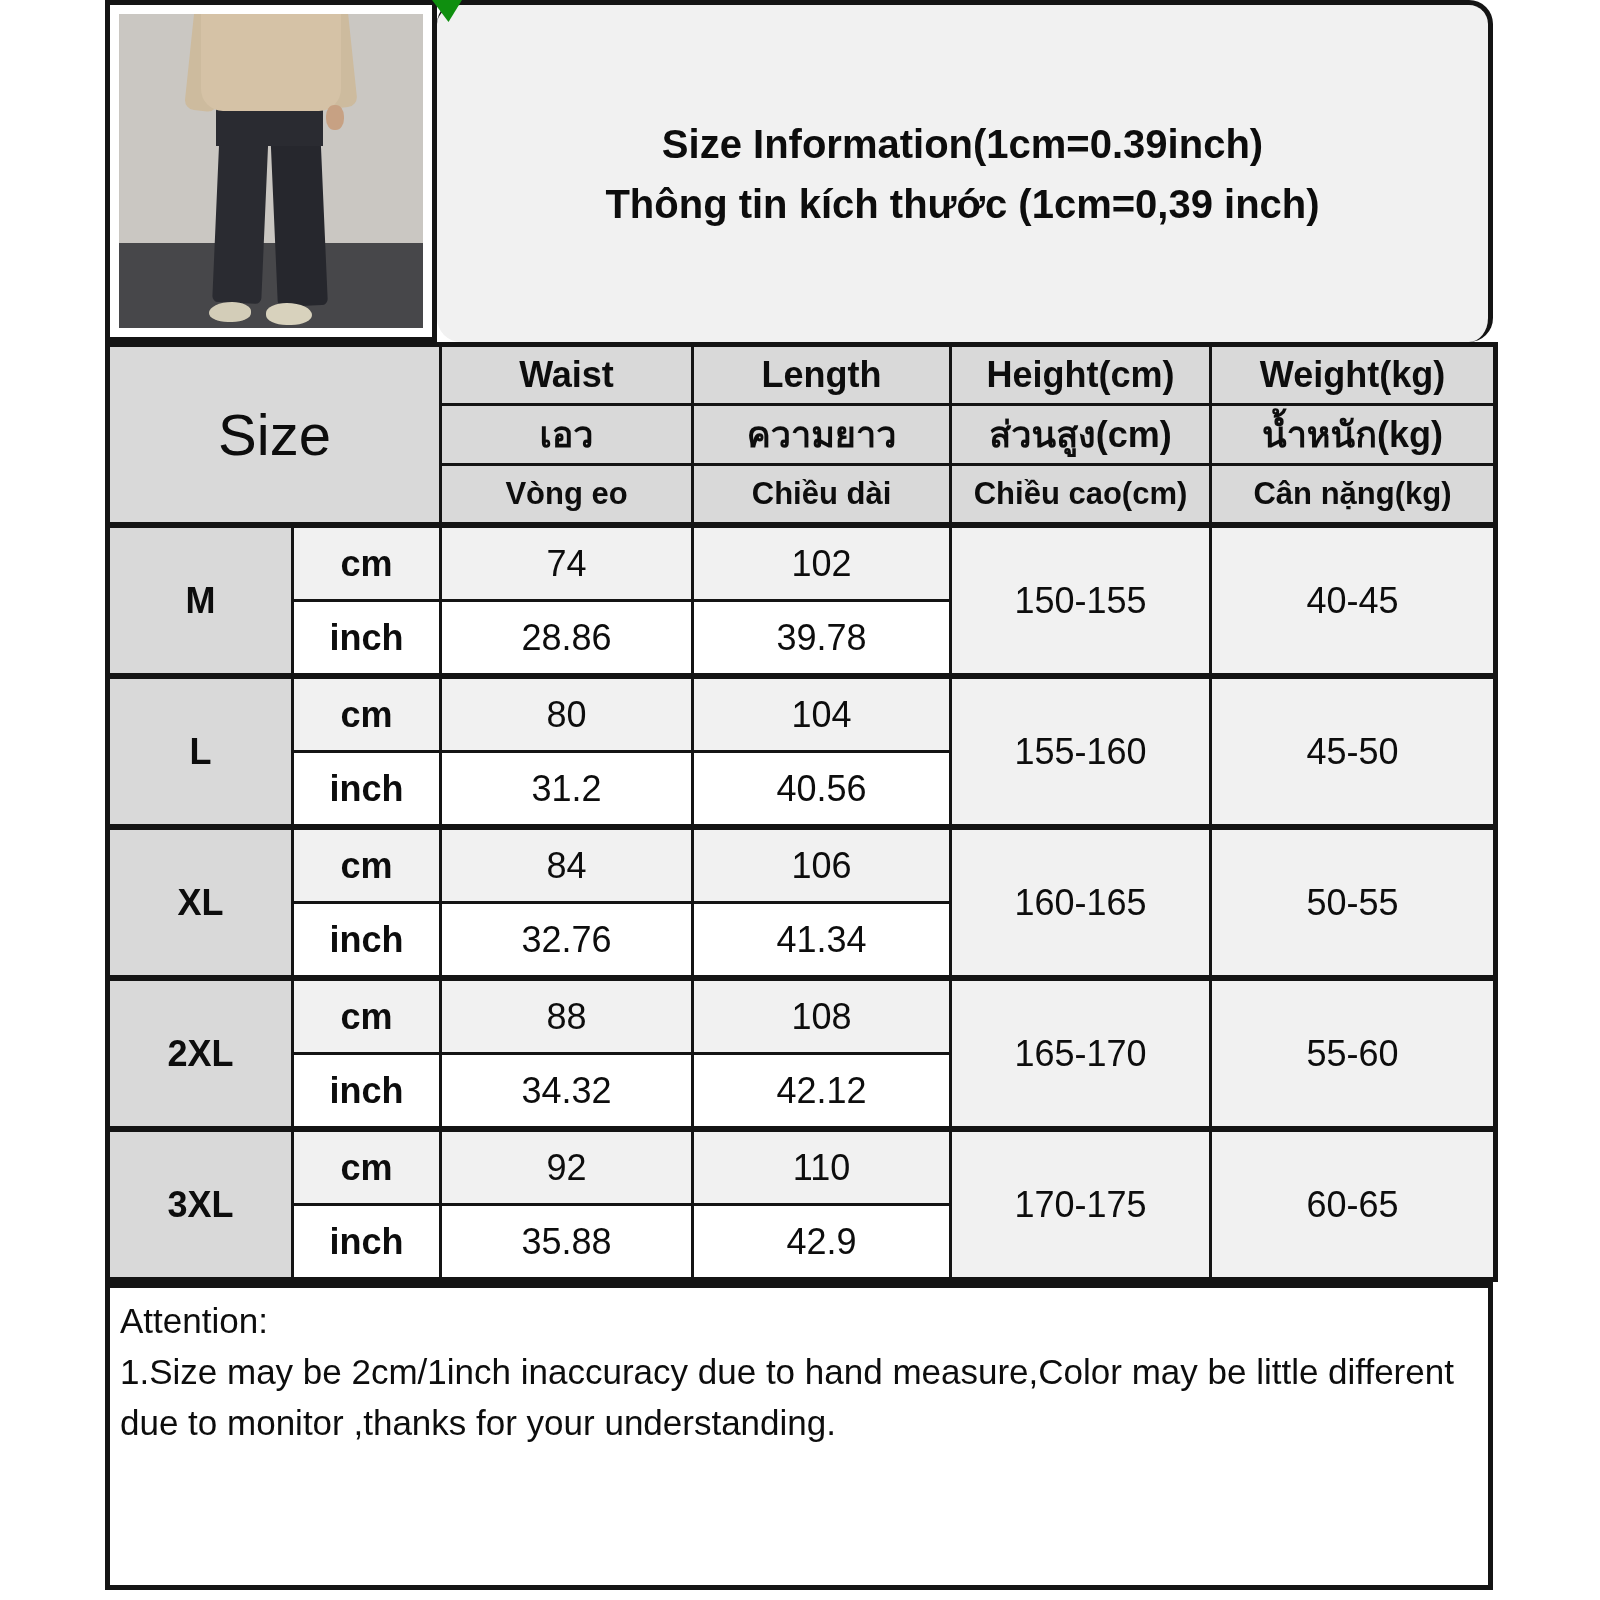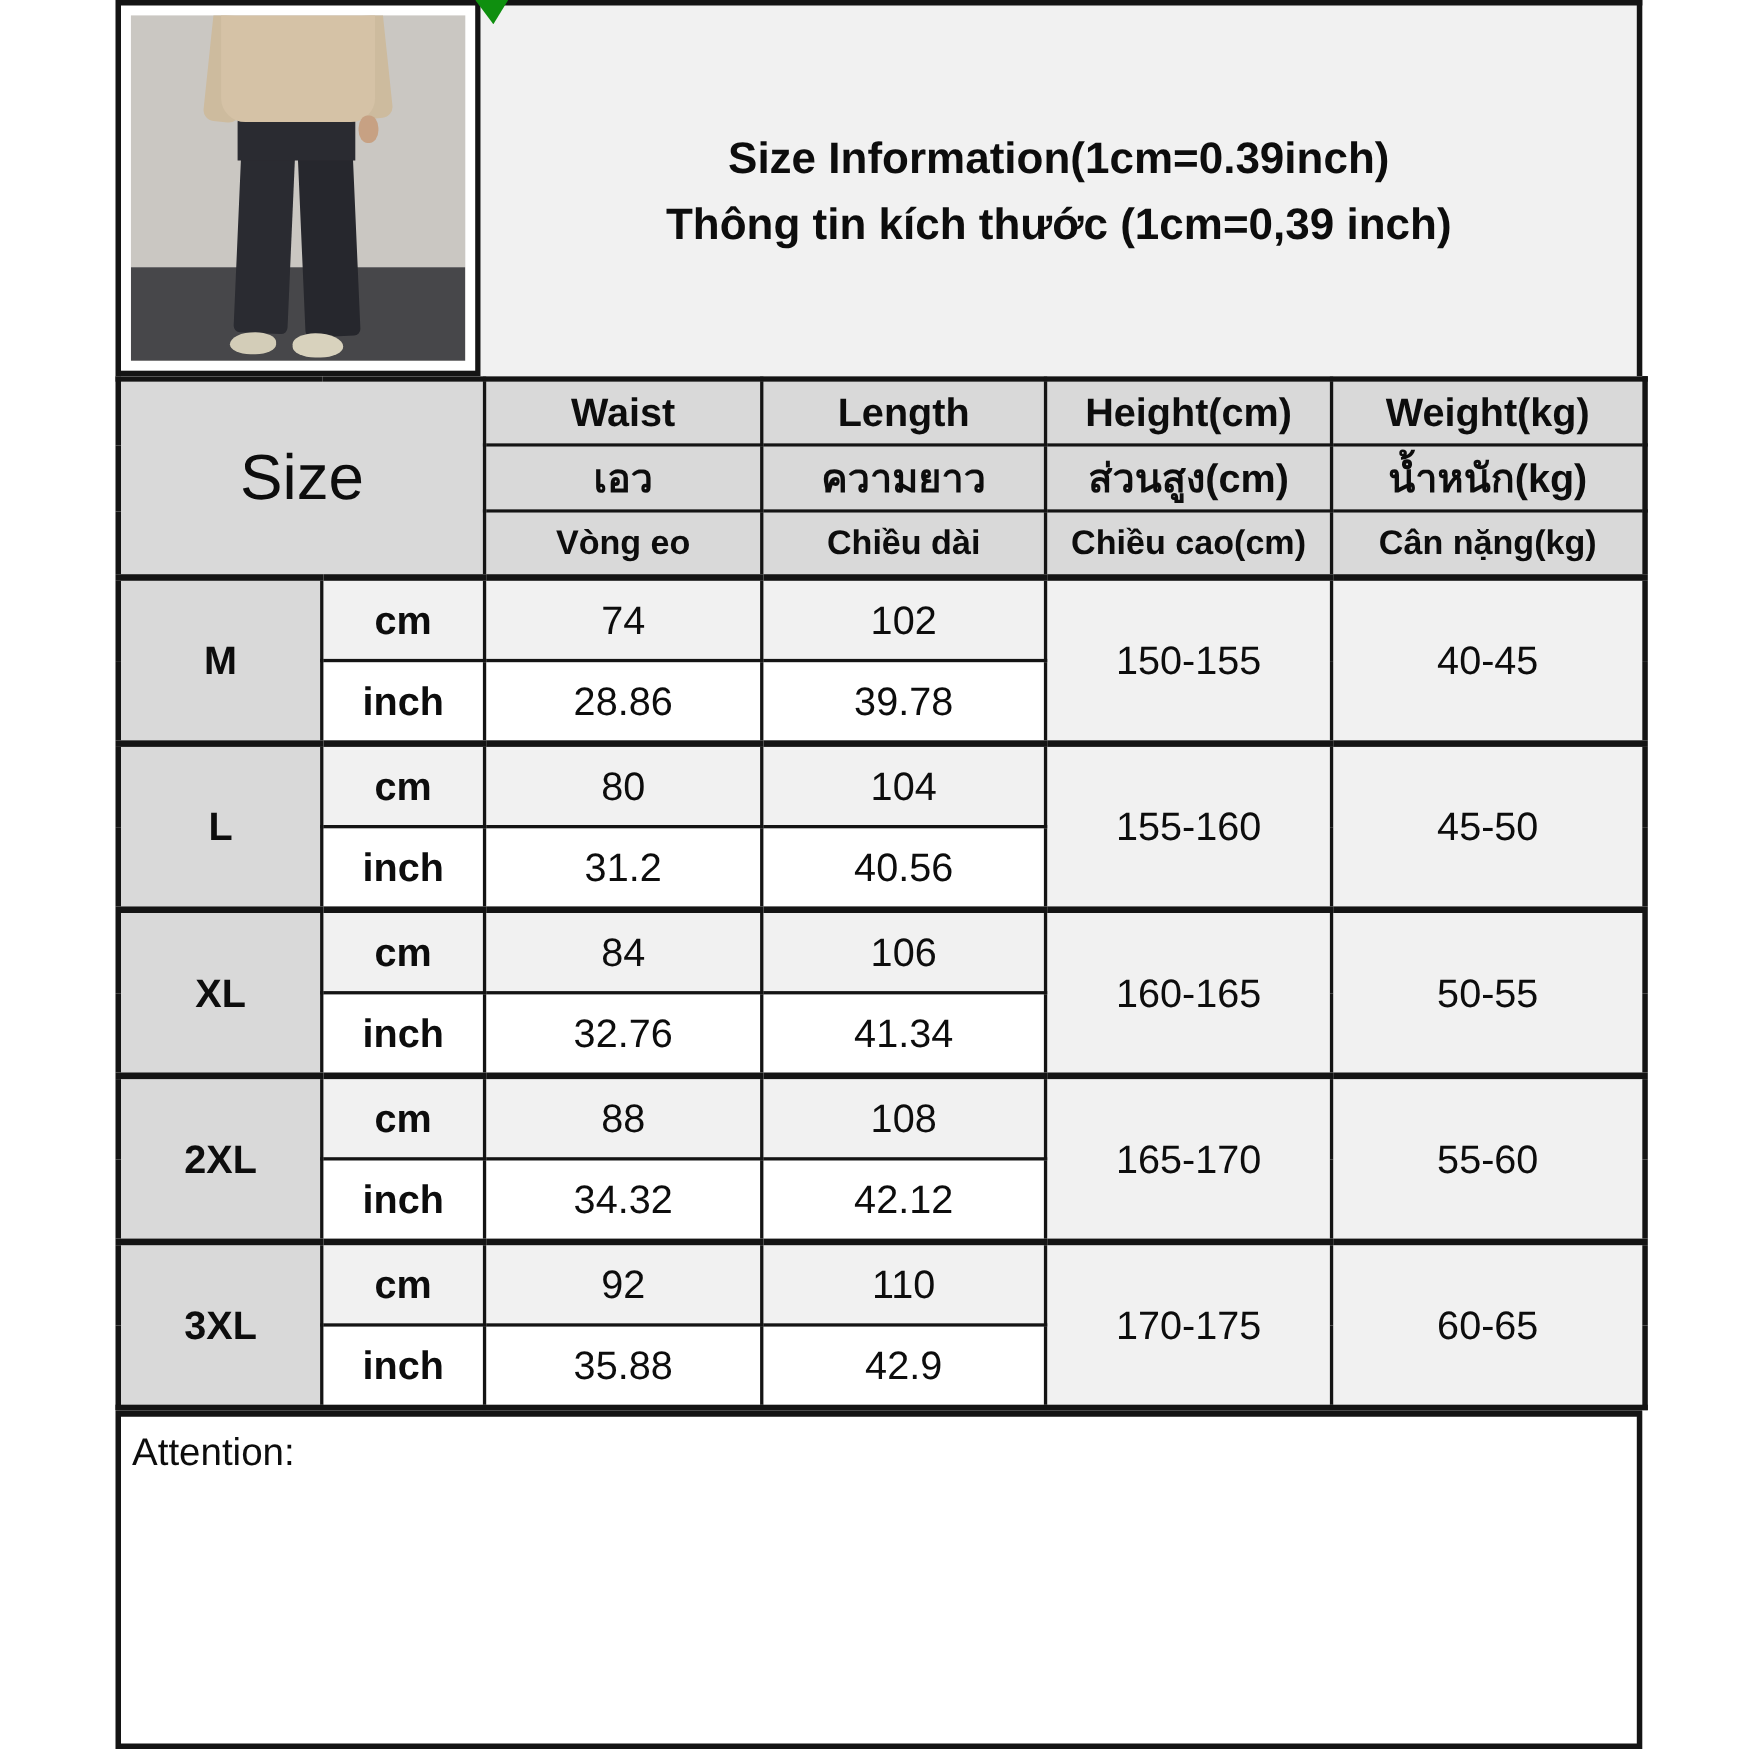--- a/index.html
+++ b/index.html
@@ -25,21 +25,21 @@
   .photo .hip{position:absolute;left:32%;top:29%;width:35%;height:13%;background:#2a2b31;border-radius:6px 6px 0 0;}
   .photo .leg-l{position:absolute;left:32%;top:36%;width:16%;height:56%;background:#2a2b31;transform:rotate(2.5deg);border-radius:0 0 6px 6px;}
   .photo .leg-r{position:absolute;left:51%;top:36%;width:16.5%;height:57%;background:#26272d;transform:rotate(-2.5deg);border-radius:0 0 6px 6px;}
   .photo .shoe-l{position:absolute;left:29.5%;bottom:1.8%;width:14%;height:6.5%;background:#d3cdb8;border-radius:55% 45% 45% 45%;}
   .photo .shoe-r{position:absolute;left:48.5%;bottom:1%;width:15%;height:7%;background:#d8d2bd;border-radius:45% 55% 45% 45%;}
 
   .title-box{
     flex:1;box-sizing:border-box;background:#f1f1f1;
     border-top:5px solid #141414;border-right:5px solid #141414;
     display:flex;flex-direction:column;justify-content:center;align-items:center;
-    gap:16px;padding:0 20px;
+    gap:16px;padding:0 20px;border-radius:24px;
   }
   .title-line{font-weight:bold;font-size:40px;line-height:1.1;white-space:nowrap;}
   .green-ribbon{
     position:absolute;left:327px;top:0;width:30px;height:22px;background:#0f8f0f;
     clip-path:polygon(0 0,100% 0,55% 100%);z-index:3;
   }
 
   
   table.size-table{
     border-collapse:collapse;table-layout:fixed;width:1388px;
@@ -195,15 +195,16 @@
       <tr>
         <td class="unit-cell inrow">inch</td>
         <td class="inrow">35.88</td>
         <td class="inrow">42.9</td>
       </tr>
     </tbody>
   </table>
 
   <div class="attention">
     <p>Attention:</p>
+    <p>1.Size may be 2cm/1inch inaccuracy due to hand measure,Color may be little different due to monitor ,thanks for your understanding.</p>
   </div>
 
 </div>
 
 </body></html>

